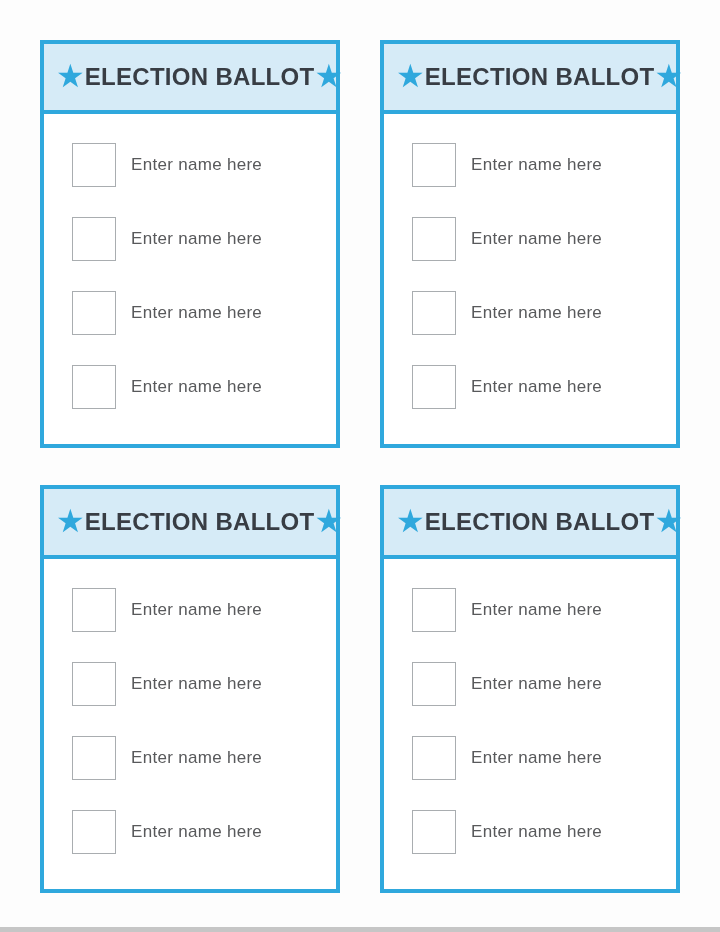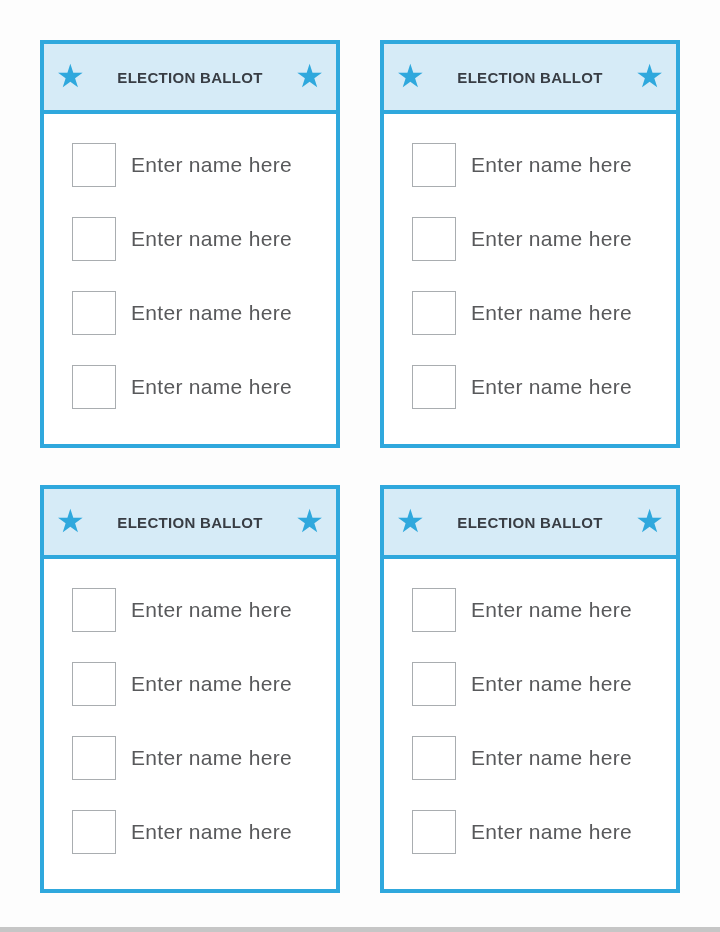--- a/index.html
+++ b/index.html
@@ -44,22 +44,22 @@
     padding:0 12px;
   }
   .star{
     color:var(--star-color);
     font-size:32px;
     line-height:1;
     flex:0 0 auto;
     transform:translateY(-1px);
   }
   .title{
-    margin:12px;
-    font-size:15px;
+    margin:0;
+    font-size:24px;
     font-weight:bold;
     letter-spacing:0.3px;
     color:var(--title-color);
     white-space:nowrap;
     text-align:center;
     flex:1 1 auto;
   }
   .card-body{
     padding:29px 0 0 28px;
     display:flex;
@@ -72,21 +72,21 @@
     gap:15px;
   }
   .checkbox{
     width:44px;height:44px;
     border:1px solid var(--checkbox-border-color);
     background:#ffffff;
     flex:0 0 auto;
     cursor:pointer;
   }
   .option-label{
-    font-size:21px;
+    font-size:17px;
     color:var(--label-color);
     letter-spacing:0.3px;
     cursor:text;
   }
   .bottom-bar{
     position:absolute;
     left:0;bottom:0;
     width:720px;height:5px;
     background:var(--bottom-bar-color);
   }

